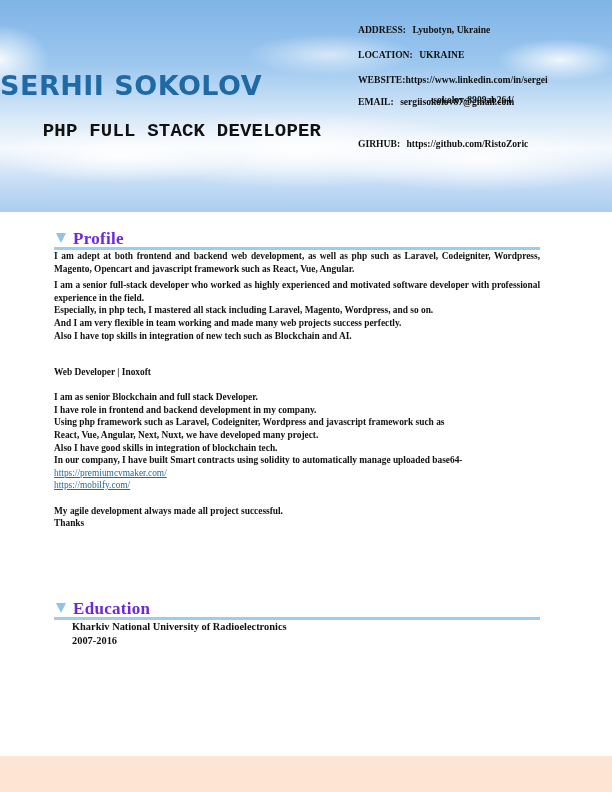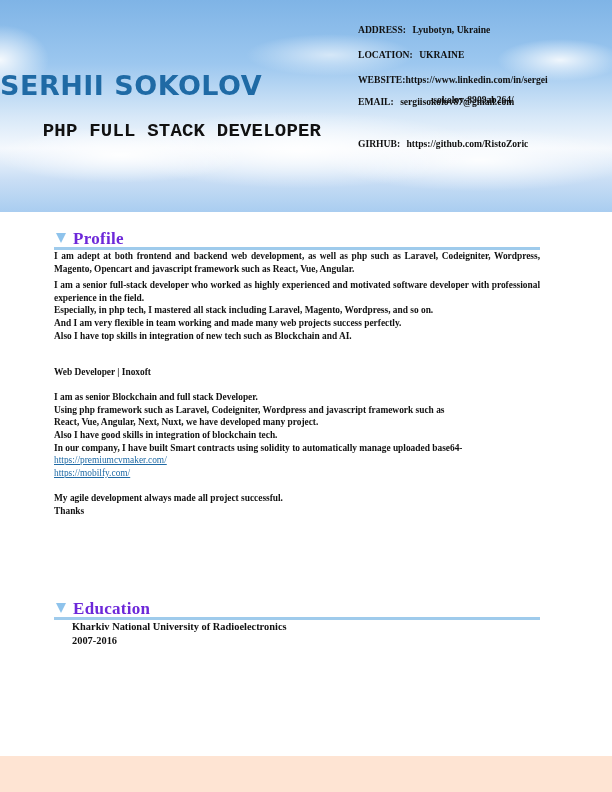--- a/index.html
+++ b/index.html
@@ -101,20 +101,21 @@
   <div class="text justify" style="margin-top:4px;">I am a senior full-stack developer who worked as highly experienced and motivated software developer with professional experience in the field.</div>
   <div class="text">Especially, in php tech, I mastered all stack including Laravel, Magento, Wordpress, and so on.</div>
   <div class="text">And I am very flexible in team working and made many web projects success perfectly.</div>
   <div class="text">Also I have top skills in integration of new tech such as Blockchain and AI.</div>
 </div>
 
 <div class="section" style="top:362px;">
   <div class="text" style="margin-top:4px;">Web Developer | Inoxoft</div>
   <div class="gap"></div>
   <div class="text">I am as senior Blockchain and full stack Developer.</div>
+  <div class="text">I have role in frontend and backend development in my company.</div>
   <div class="text">Using php framework such as Laravel, Codeigniter, Wordpress and javascript framework such as</div>
   <div class="text">React, Vue, Angular, Next, Nuxt, we have developed many project.</div>
   <div class="text">Also I have good skills in integration of blockchain tech.</div>
   <div class="text">In our company, I have built Smart contracts using solidity to automatically manage uploaded base64-</div>
   <div class="text"><a class="link">https://premiumcvmaker.com/</a></div>
   <div class="text"><a class="link">https://mobilfy.com/</a></div>
   <div class="gap"></div>
   <div class="text">My agile development always made all project successful.</div>
   <div class="text">Thanks</div>
 </div>

